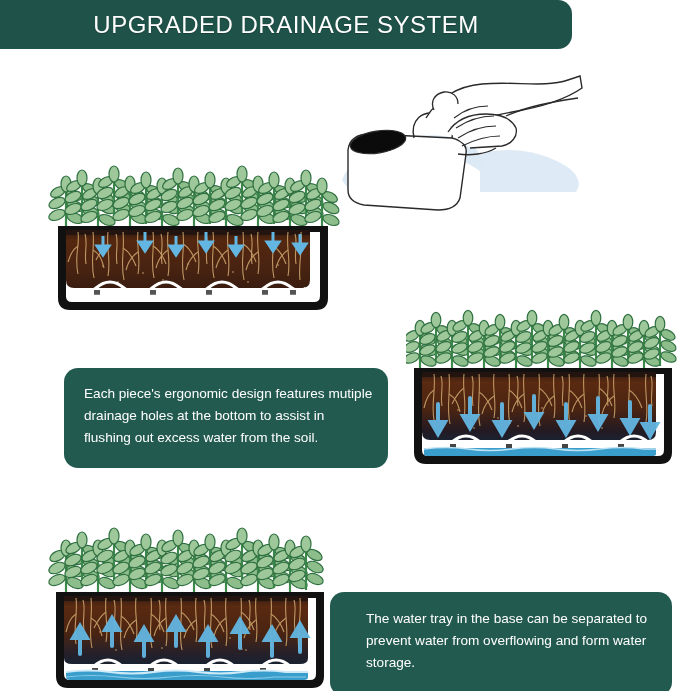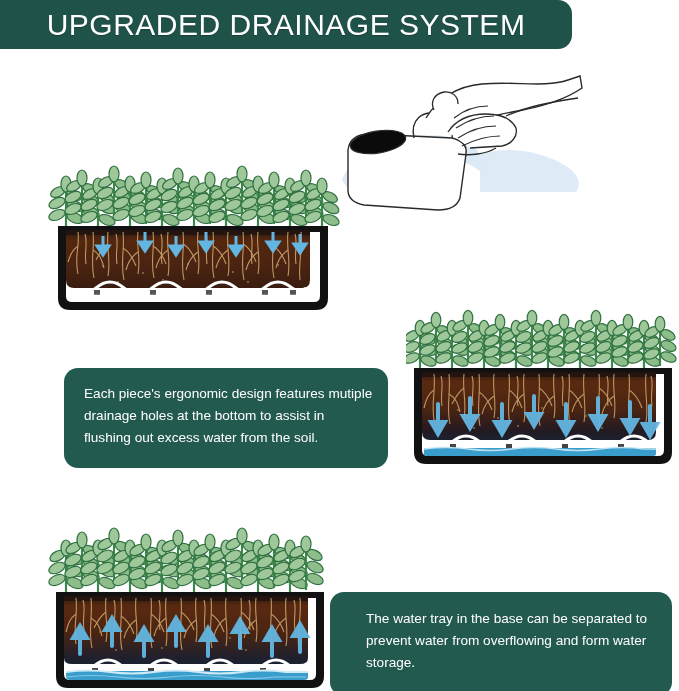--- a/index.html
+++ b/index.html
@@ -25,21 +25,21 @@
     height: 49px;
     background: #1f534a;
     border-radius: 14px;
     display: flex;
     align-items: center;
     justify-content: center;
     z-index: 30;
   }
   .header-title {
     color: #ffffff;
-    font-size: 30px;
+    font-size: 24px;
     letter-spacing: 0.5px;
     font-weight: 400;
     white-space: nowrap;
     padding-left: 14px;
     text-shadow: 0 1px 1px rgba(0,0,0,0.25);
   }
 
   
   .callout {
     position: absolute;

